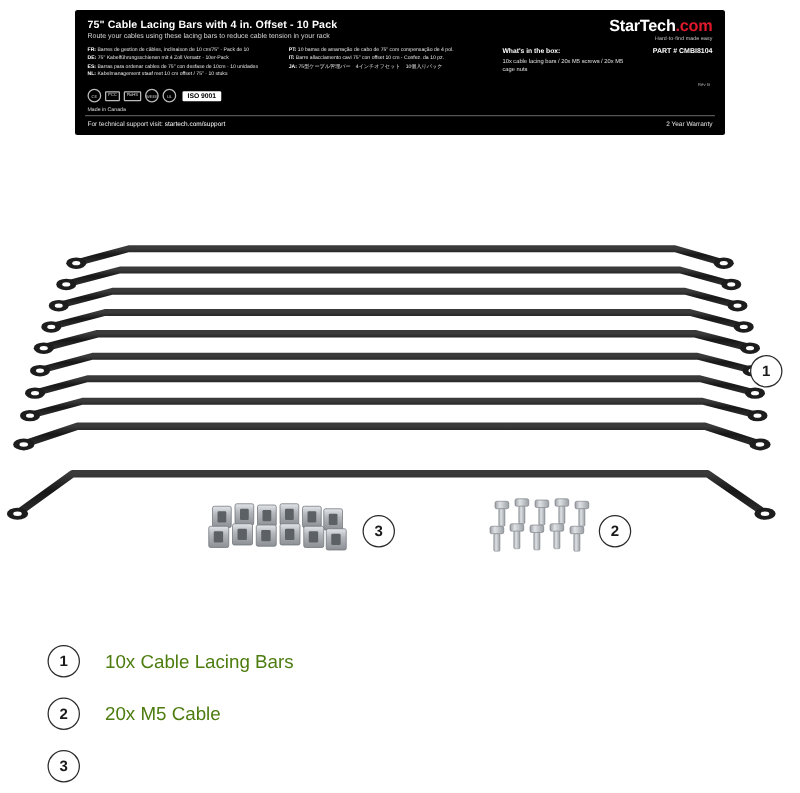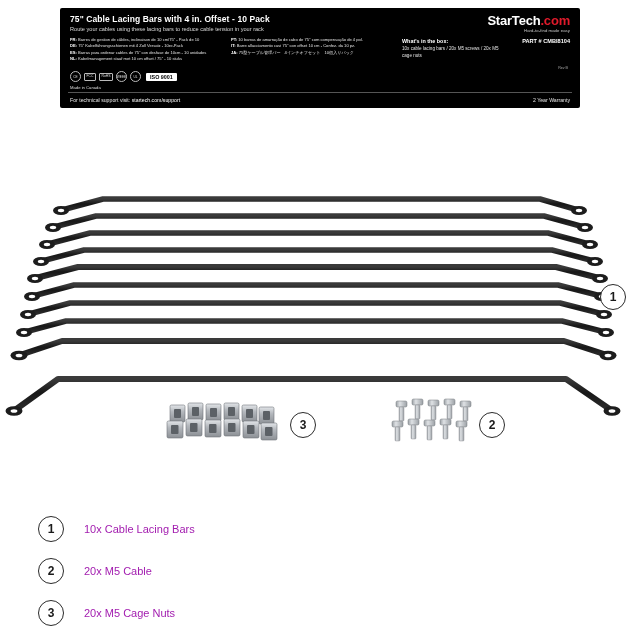--- a/index.html
+++ b/index.html
@@ -224,22 +224,22 @@
     display: flex;
     align-items: center;
     justify-content: center;
     font-size: 12px;
     font-weight: bold;
     color: #1a1a1a;
     flex: 0 0 auto;
     box-sizing: border-box;
   }
   .legend-text {
-    font-size: 11px;
-    color: #a21caf;
+    font-size: 15px;
+    color: #4d7c0f;
   }
 </style>
 </head>
 <body>
 
 <div class="banner">
 
   <div class="banner-top">
     <div>
       <div class="banner-title">75" Cable Lacing Bars with 4 in. Offset - 10 Pack</div>
@@ -500,15 +500,14 @@
   <div class="legend-row">
     <div class="legend-bubble">1</div>
     <div class="legend-text">10x Cable Lacing Bars</div>
   </div>
   <div class="legend-row">
     <div class="legend-bubble">2</div>
     <div class="legend-text">20x M5 Cable</div>
   </div>
   <div class="legend-row">
     <div class="legend-bubble">3</div>
-    <div class="legend-text">20x M5 Cage Nuts</div>
   </div>
 </div>
 
 </body></html>

